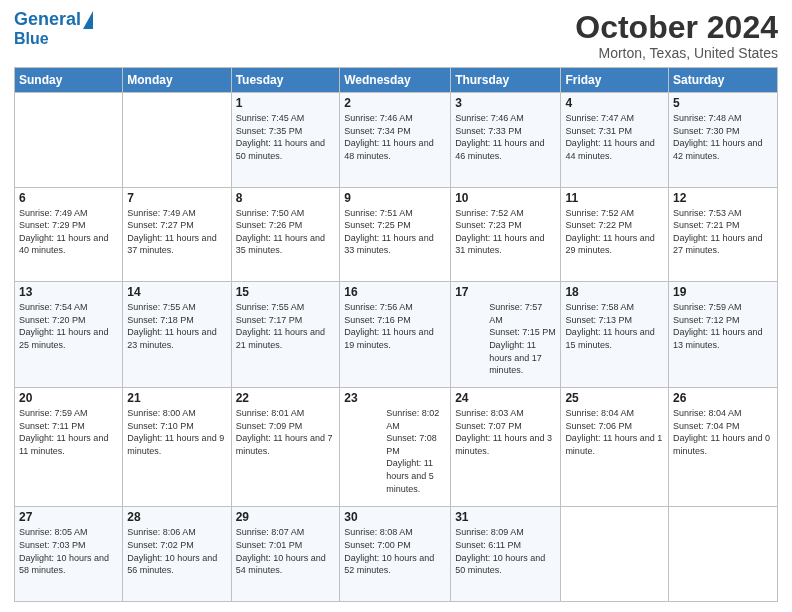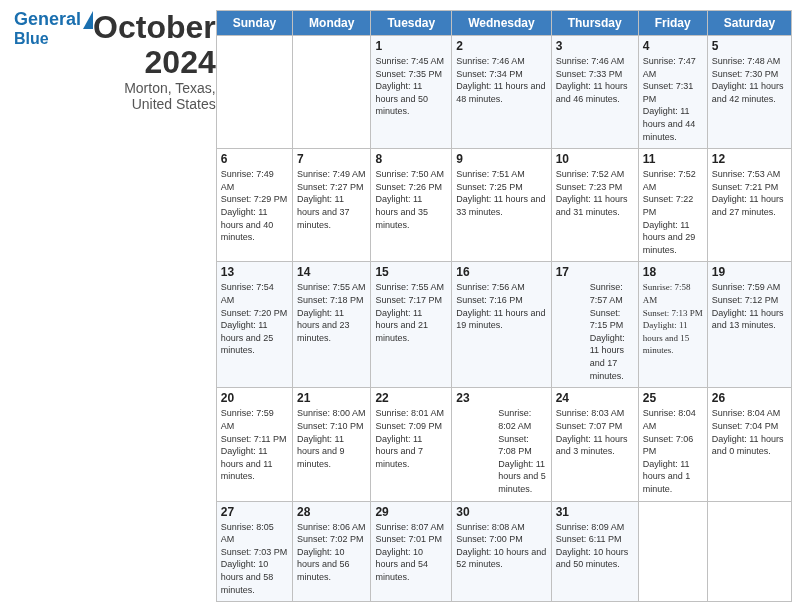--- a/index.html
+++ b/index.html
@@ -8,21 +8,21 @@
       background: #fff;
       width: 792px;
       height: 612px;
       overflow: hidden;
     }
     .page {
       width: 792px;
       height: 612px;
       background: #fff;
       display: flex;
-      flex-direction: row;
+      flex-direction: column;
       padding: 10px 14px 10px 14px;
     }
     .header {
       display: flex;
       justify-content: space-between;
       align-items: flex-start;
       margin-bottom: 6px;
     }
     .logo {
       display: flex;
@@ -65,21 +65,21 @@
       width: 100%;
       border-collapse: collapse;
       flex: 1;
     }
     .calendar thead th {
       background: #3d7ebf;
       color: #fff;
       font-size: 12px;
       font-weight: bold;
       text-align: left;
-      padding: 5px 16px;
+      padding: 5px 4px;
       border: 1px solid #c0c0c0;
     }
     .calendar tbody td {
       border: 1px solid #c0c0c0;
       vertical-align: top;
       padding: 3px 4px;
       width: 113px;
       background: #fff;
       font-size: 9.5px;
       color: #222;
@@ -245,21 +245,21 @@
 Daylight: 11 hours and 19 minutes.</div>
           </td>
           <td>
             <span class="day-number">17</span>
             <div class="day-info" style="white-space: pre-line; margin-left: 34px;">Sunrise: 7:57 AM
 Sunset: 7:15 PM
 Daylight: 11 hours and 17 minutes.</div>
           </td>
           <td>
             <span class="day-number">18</span>
-            <div class="day-info" style="white-space: pre-line; font-family: Liberation Serif, serif;">Sunrise: 7:58 AM
+            <div class="day-info" style="white-space: pre-line;">Sunrise: 7:58 AM
 Sunset: 7:13 PM
 Daylight: 11 hours and 15 minutes.</div>
           </td>
           <td>
             <span class="day-number">19</span>
             <div class="day-info" style="white-space: pre-line;">Sunrise: 7:59 AM
 Sunset: 7:12 PM
 Daylight: 11 hours and 13 minutes.</div>
           </td>
         </tr>

